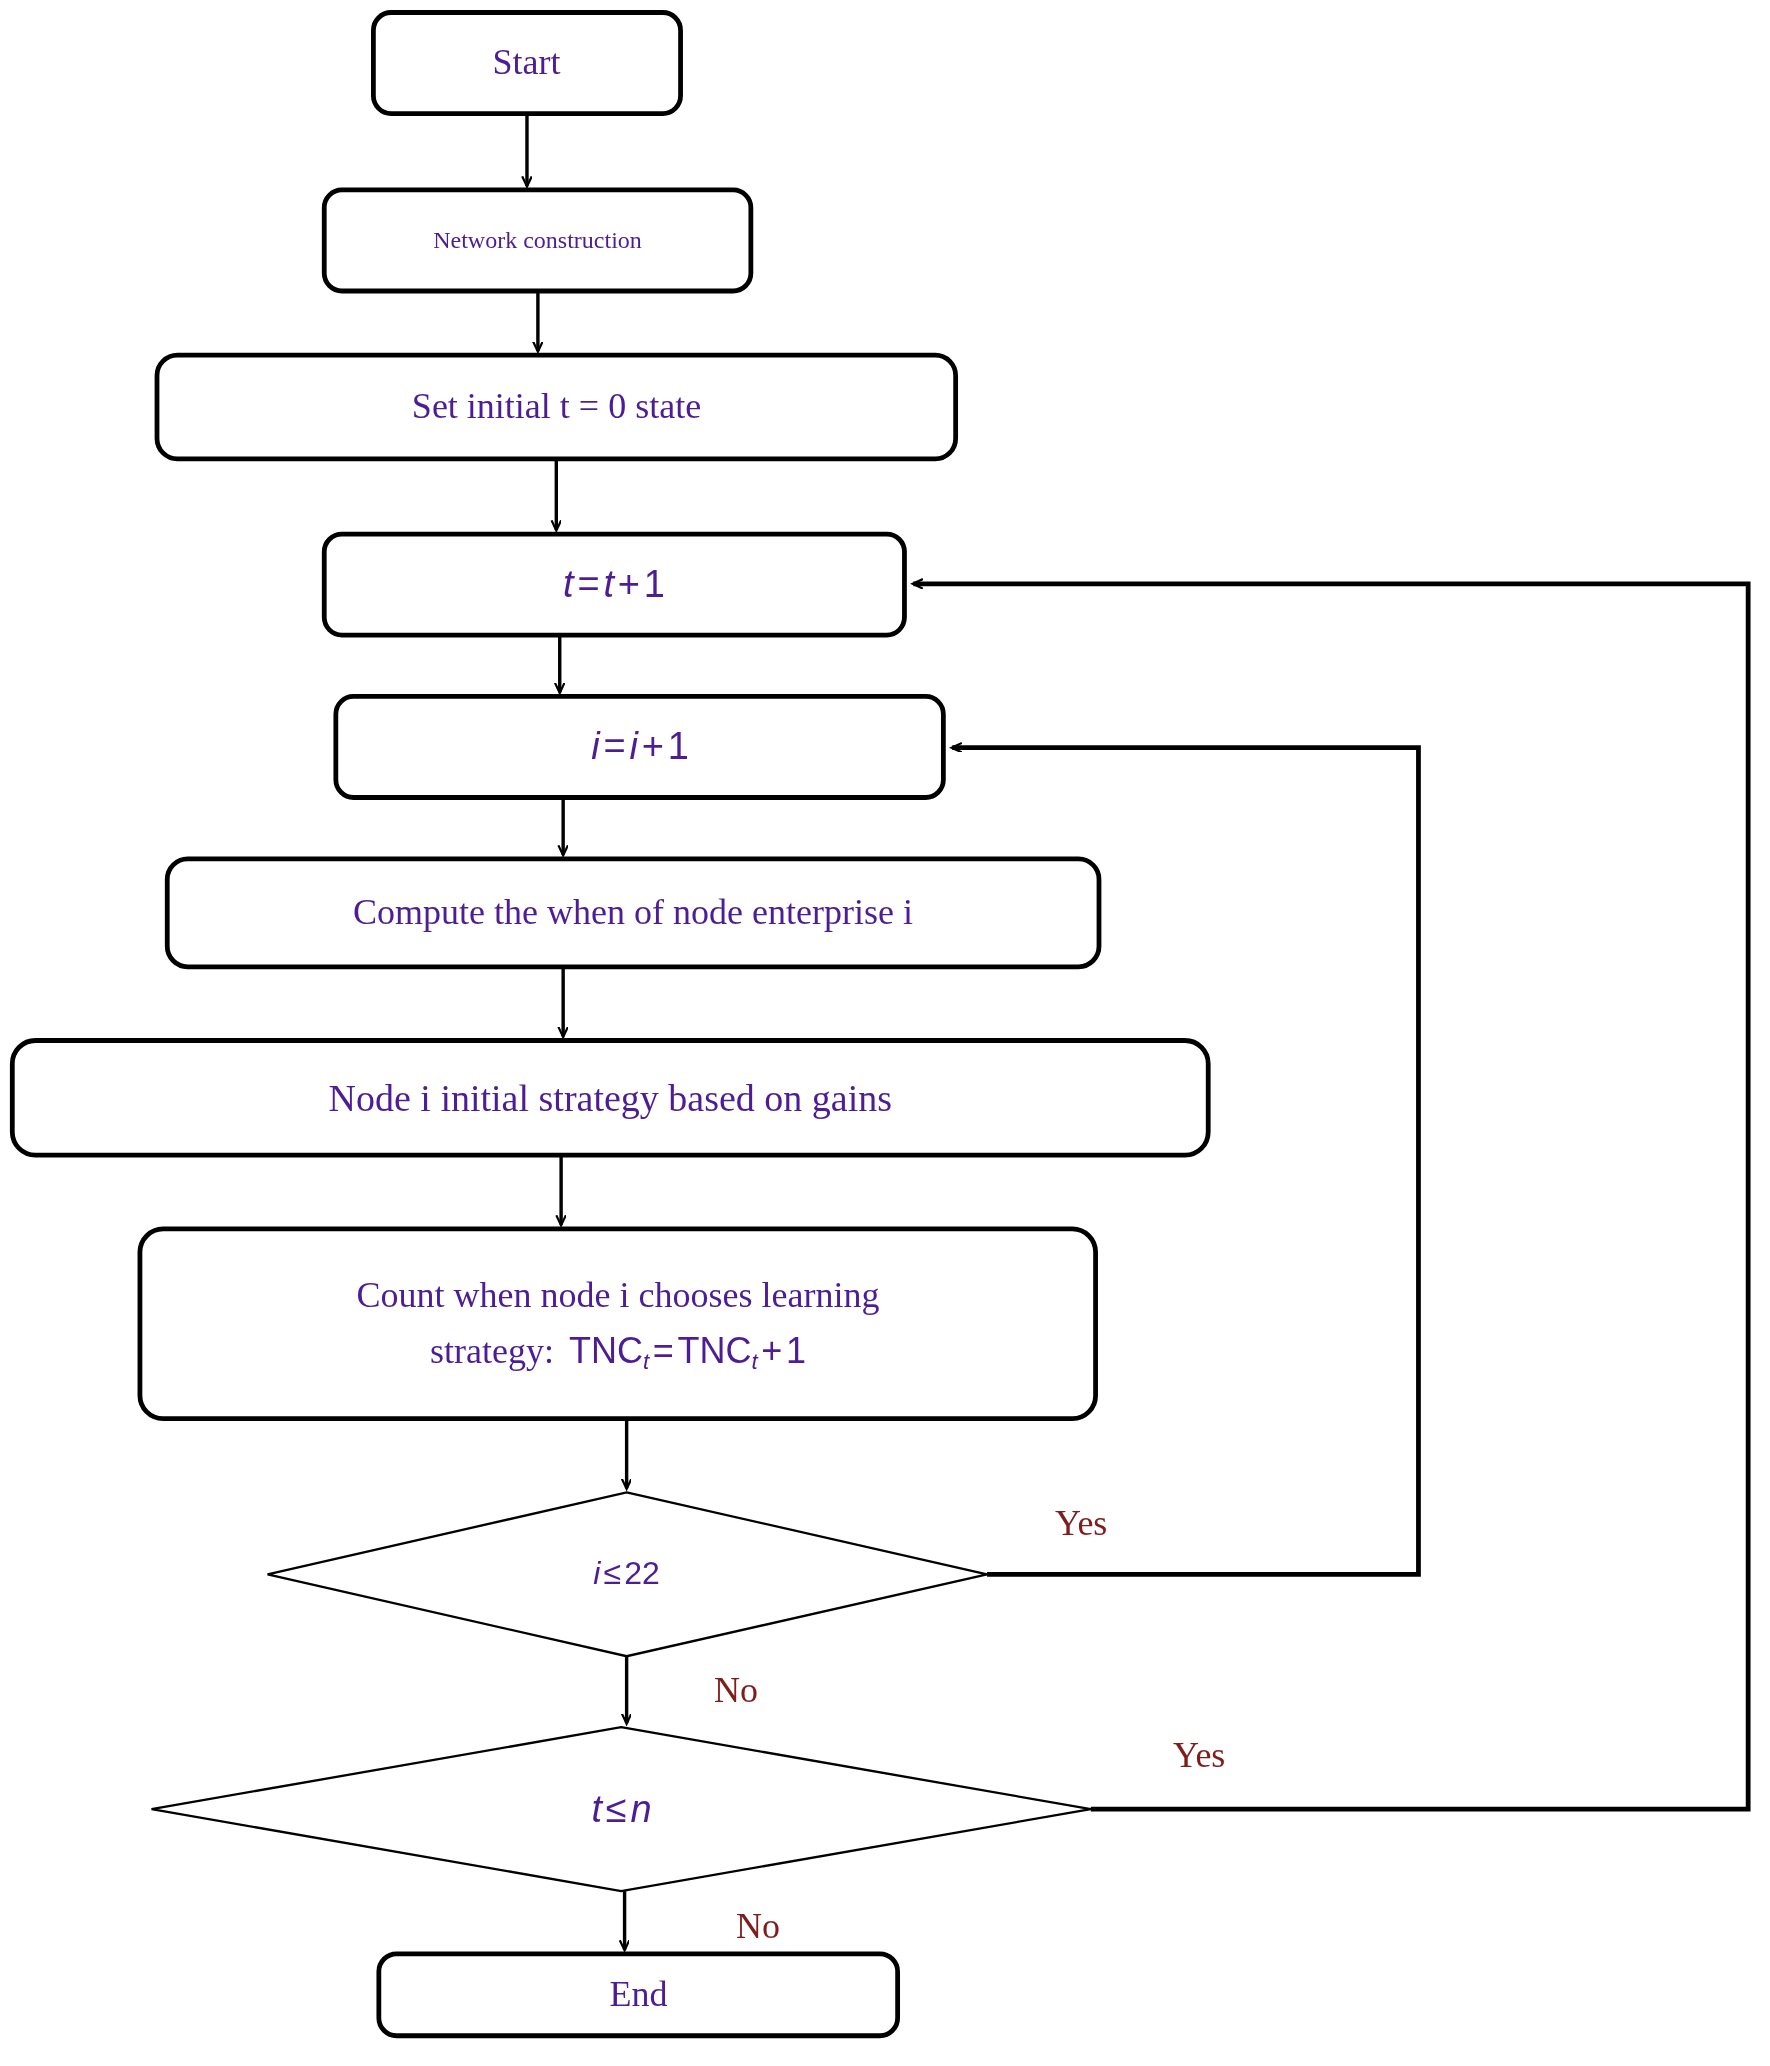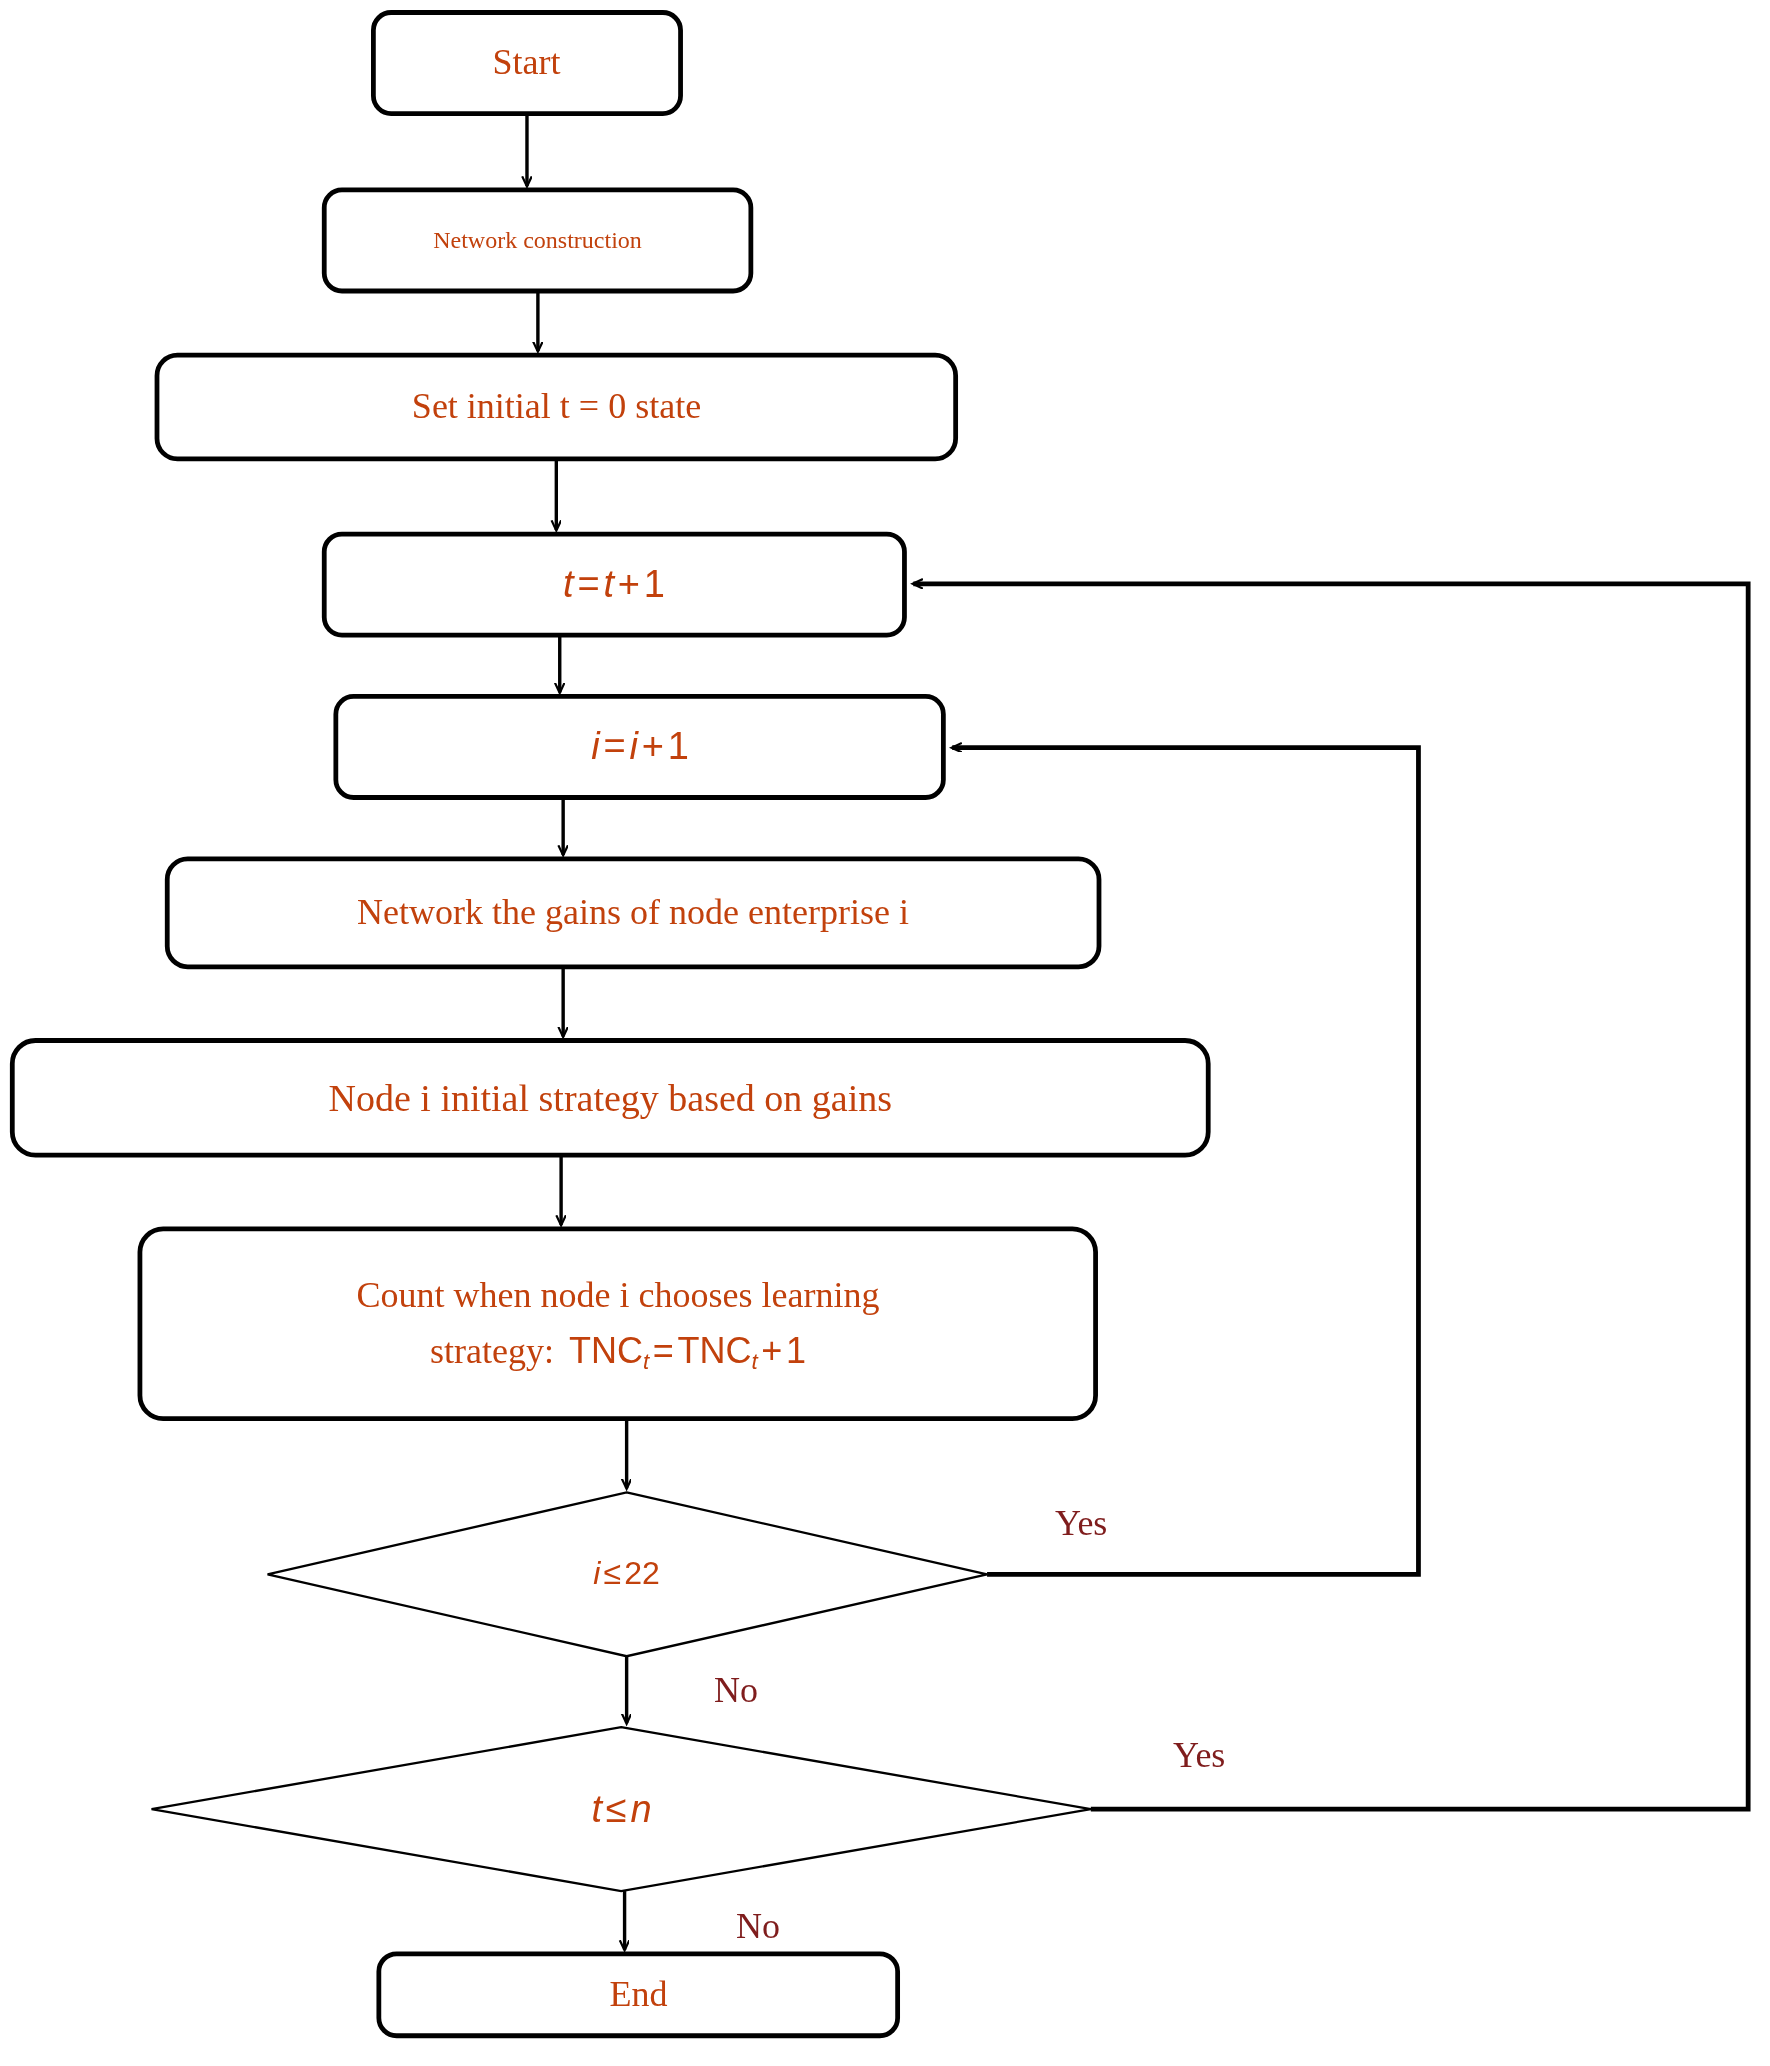--- a/index.html
+++ b/index.html
@@ -21,21 +21,21 @@
     top: 0;
     width: 1770px;
     height: 2066px;
   }
   .node-label {
     position: absolute;
     display: flex;
     align-items: center;
     justify-content: center;
     text-align: center;
-    color: #c2410c;
+    color: #4c1d95;
     line-height: 1.55;
     white-space: nowrap;
     pointer-events: none;
   }
   .edge-label {
     position: absolute;
     color: #7f1d1d;
     white-space: nowrap;
     font-family: "Liberation Serif", "DejaVu Serif", serif;
   }
@@ -117,21 +117,21 @@
       <span>t</span><span class="op">=</span><span>t</span><span class="op">+</span><span class="upr">1</span>
     </span>
   </div>
 
   <div class="node-label" style="left:336px; top:696px; width:608px; height:101px; font-size:38px;">
     <span class="math">
       <span>i</span><span class="op">=</span><span>i</span><span class="op">+</span><span class="upr">1</span>
     </span>
   </div>
 
-  <div class="node-label" style="left:167px; top:859px; width:932px; height:108px; font-size:36px;">Network the gains of node enterprise i</div>
+  <div class="node-label" style="left:167px; top:859px; width:932px; height:108px; font-size:36px;">Compute the when of node enterprise i</div>
 
   <div class="node-label" style="left:12.3px; top:1041px; width:1196px; height:115px; font-size:38px;">Node i initial strategy based on gains</div>
 
   <div class="node-label" style="left:140px; top:1229px; width:956px; height:190px; font-size:36px;
               flex-direction:column; justify-content:center; ">
     <div>Count when node i chooses learning</div>
     <div style="display:flex; align-items:baseline; gap:15px;">
       <span>strategy:</span>
       <span class="math"><span class="upr">TNC</span><span class="sub">t</span><span class="op">=</span><span class="upr">TNC</span><span class="sub">t</span><span class="op">+</span><span class="upr">1</span></span>
     </div>

